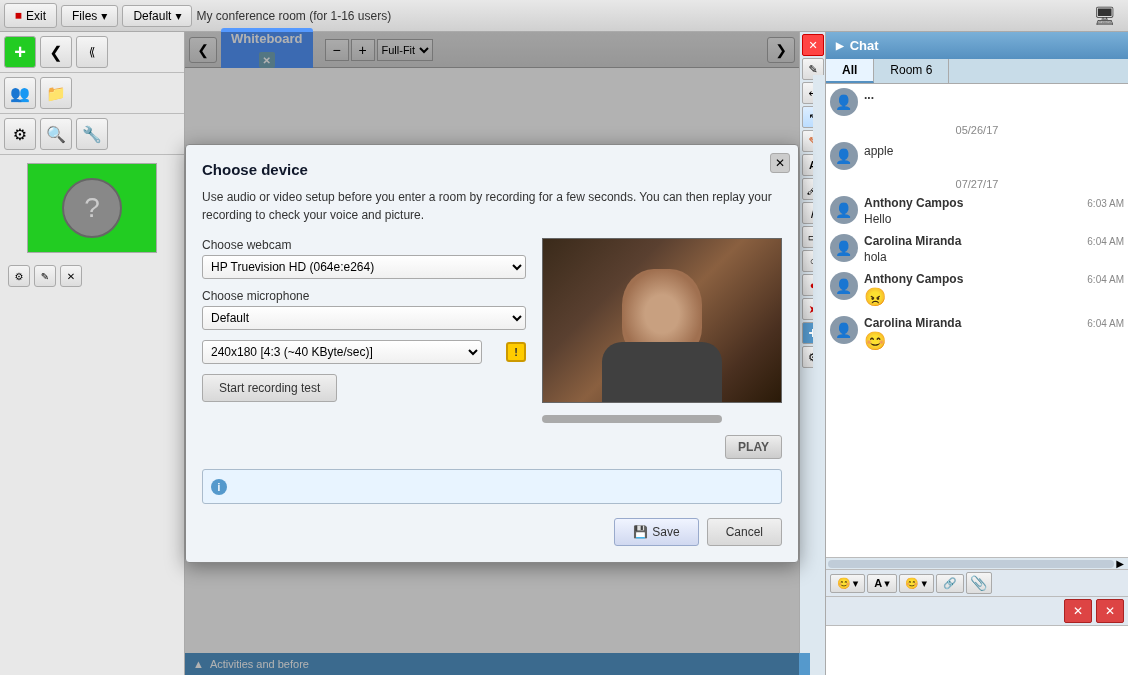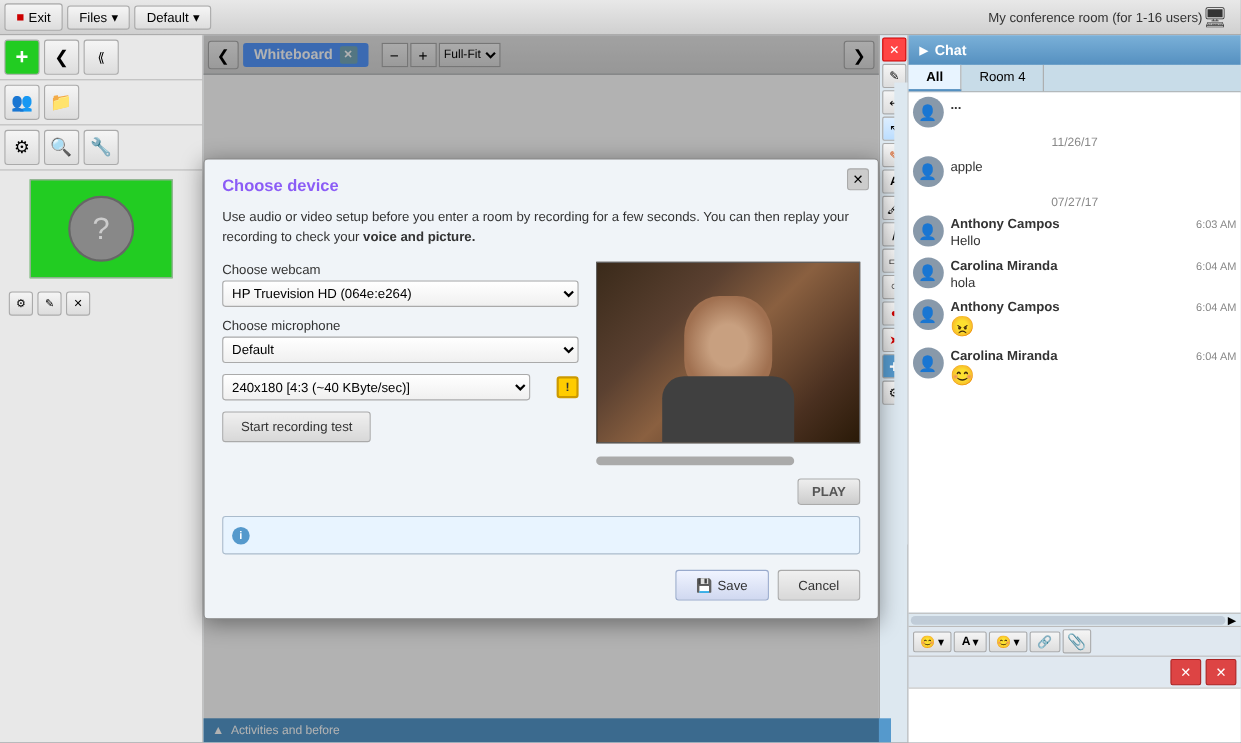--- a/index.html
+++ b/index.html
@@ -22,21 +22,21 @@
       background: linear-gradient(to bottom, #f5f5f5, #ddd);
       border: 1px solid #aaa;
       border-radius: 3px;
       cursor: pointer;
       font-size: 12px;
       margin-right: 4px;
     }
     .top-bar-btn .exit-icon { color: #cc0000; font-size: 14px; }
     .top-bar-title {
       flex: 1;
-      text-align: right;
+      text-align: left;
       font-size: 12px;
       color: #333;
     }
     .conference-info {
       display: flex;
       align-items: center;
       gap: 6px;
       font-size: 12px;
       color: #333;
       margin-right: 8px;
@@ -169,20 +169,21 @@
     .wb-title {
       background: #5599ff;
       color: white;
       padding: 3px 10px;
       border-radius: 3px;
       font-size: 13px;
       font-weight: bold;
       display: flex;
       align-items: center;
       gap: 6px;
+      flex-direction: column;
     }
     .wb-title-x {
       background: #7ab;
       border-radius: 2px;
       width: 16px;
       height: 16px;
       display: flex;
       align-items: center;
       justify-content: center;
       cursor: pointer;
@@ -403,30 +404,30 @@
       border: 1px solid #888;
       border-radius: 4px;
       width: 620px;
       padding: 16px;
       position: relative;
       box-shadow: 0 4px 20px rgba(0,0,0,0.4);
     }
     .modal-title {
       font-size: 15px;
       font-weight: bold;
-      color: #8b5cf6;
+      color: #0f172a;
       margin-bottom: 10px;
     }
     .modal-desc {
       font-size: 12px;
       color: #333;
       line-height: 1.5;
       margin-bottom: 14px;
     }
-    .modal-desc b { font-weight: bold; }
+    .modal-desc b { font-weight: normal; }
     .modal-close {
       position: absolute;
       top: 8px;
       right: 8px;
       width: 20px;
       height: 20px;
       background: #ccc;
       border: 1px solid #aaa;
       border-radius: 3px;
       display: flex;
@@ -774,35 +775,35 @@
     <div class="tool-btn">⚙</div>
   </div>
 
   <div class="right-panel">
     <div class="chat-header">
       <span class="chat-header-arrow">▶</span>
       <span>Chat</span>
     </div>
     <div class="chat-tabs">
       <div class="chat-tab active">All</div>
-      <div class="chat-tab">Room 4</div>
+      <div class="chat-tab">Room 6</div>
     </div>
 
     <div class="chat-messages">
 
       <div class="chat-message">
         <div class="chat-avatar">👤</div>
         <div class="chat-msg-content">
           <div class="chat-msg-header">
             <span class="chat-msg-name">...</span>
           </div>
         </div>
       </div>
 
-      <div class="chat-date">11/26/17</div>
+      <div class="chat-date">05/26/17</div>
 
       <div class="chat-message">
         <div class="chat-avatar">👤</div>
         <div class="chat-msg-content">
           <div class="chat-msg-text">apple</div>
         </div>
       </div>
 
       <div class="chat-date">07/27/17</div>
 

